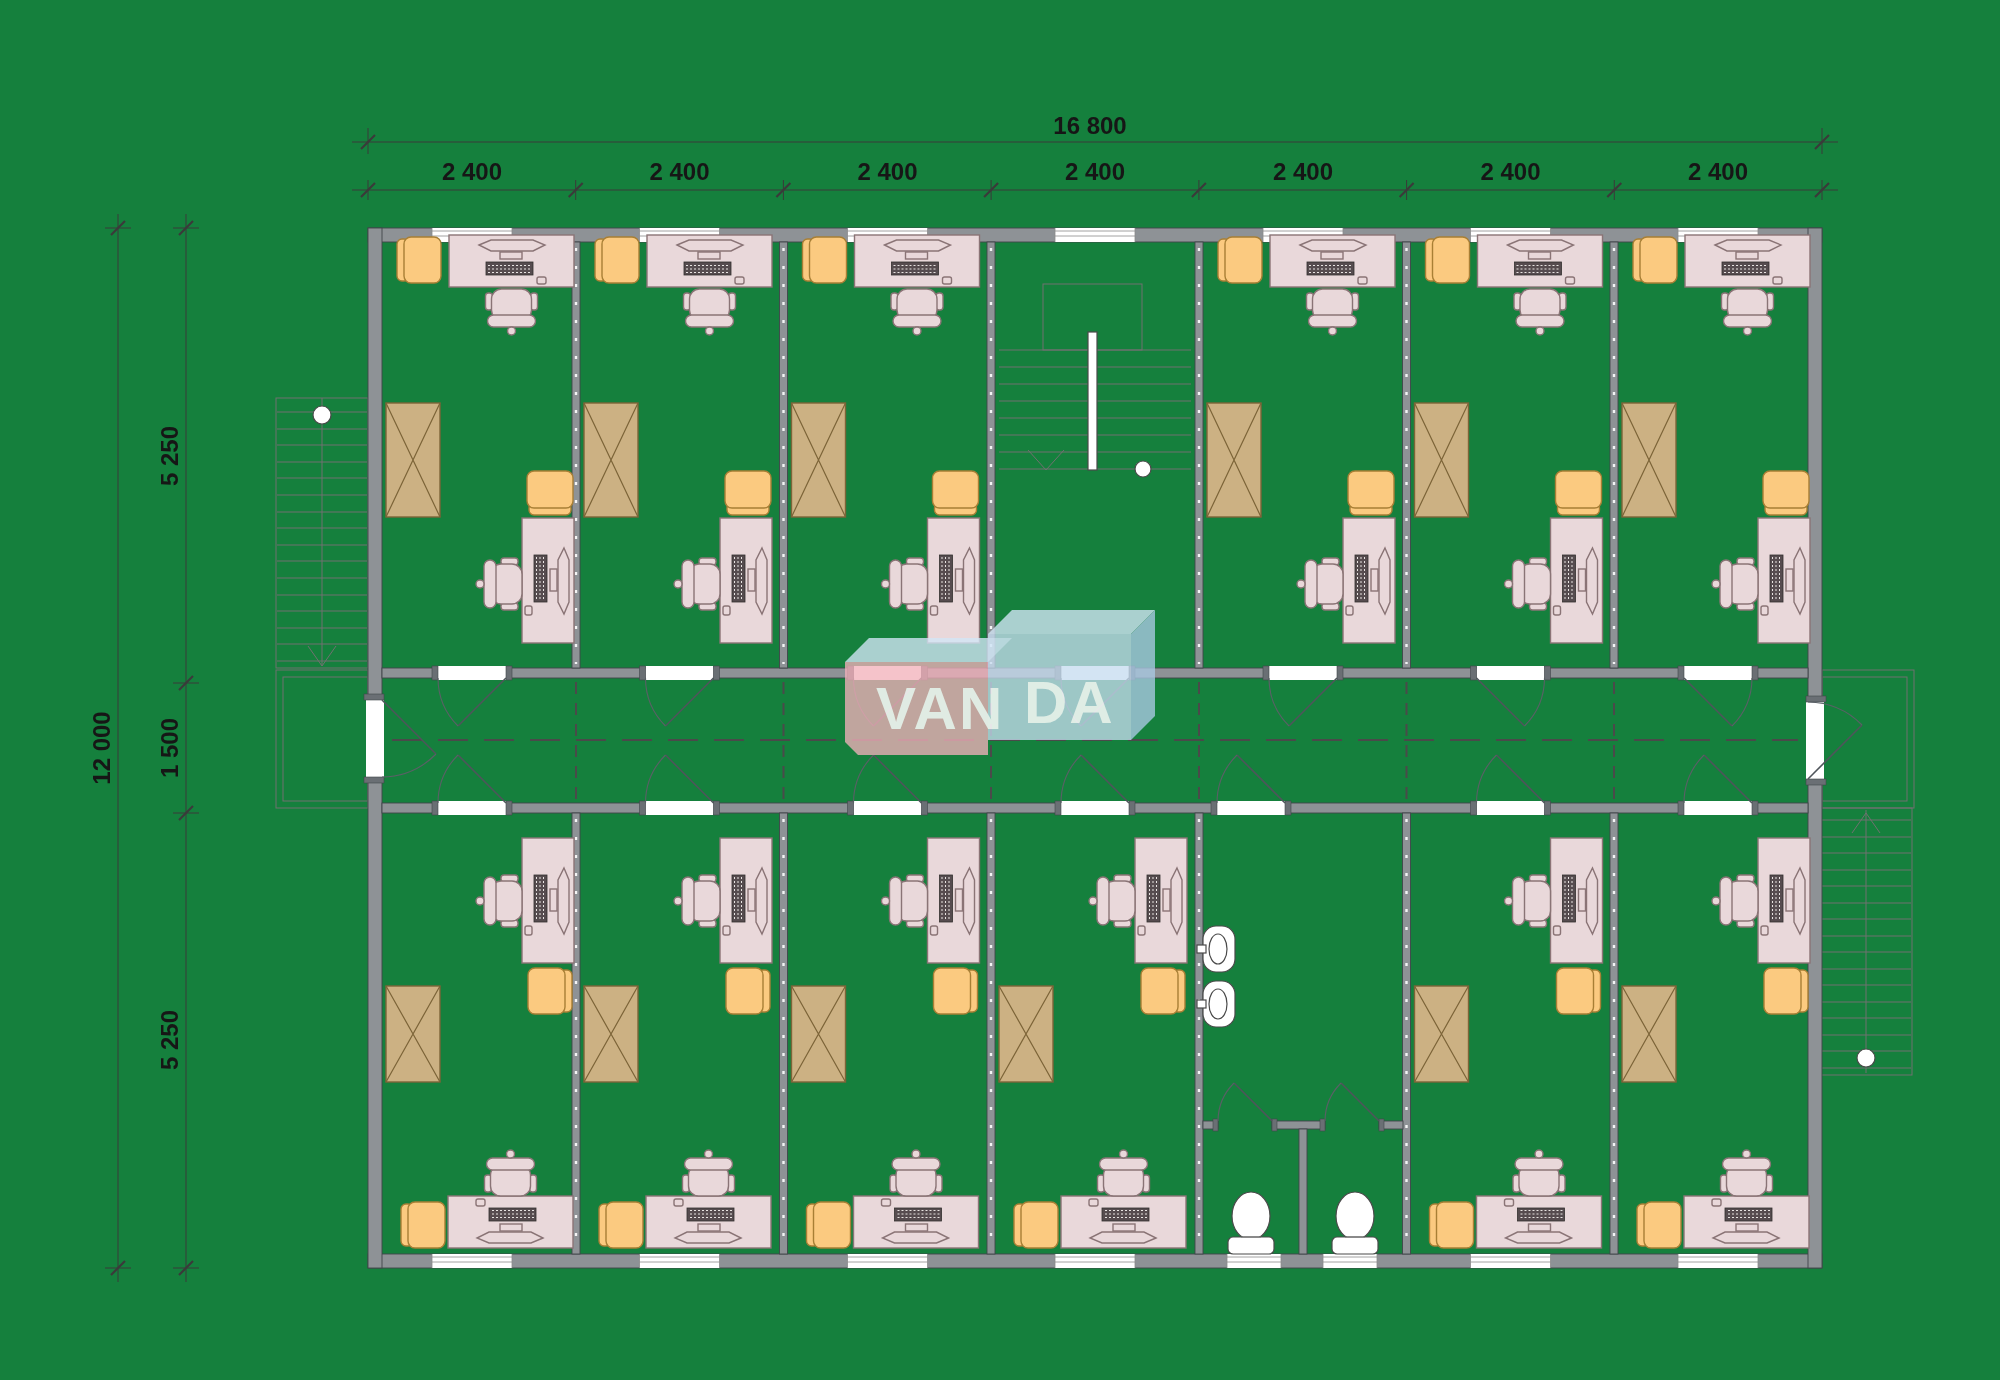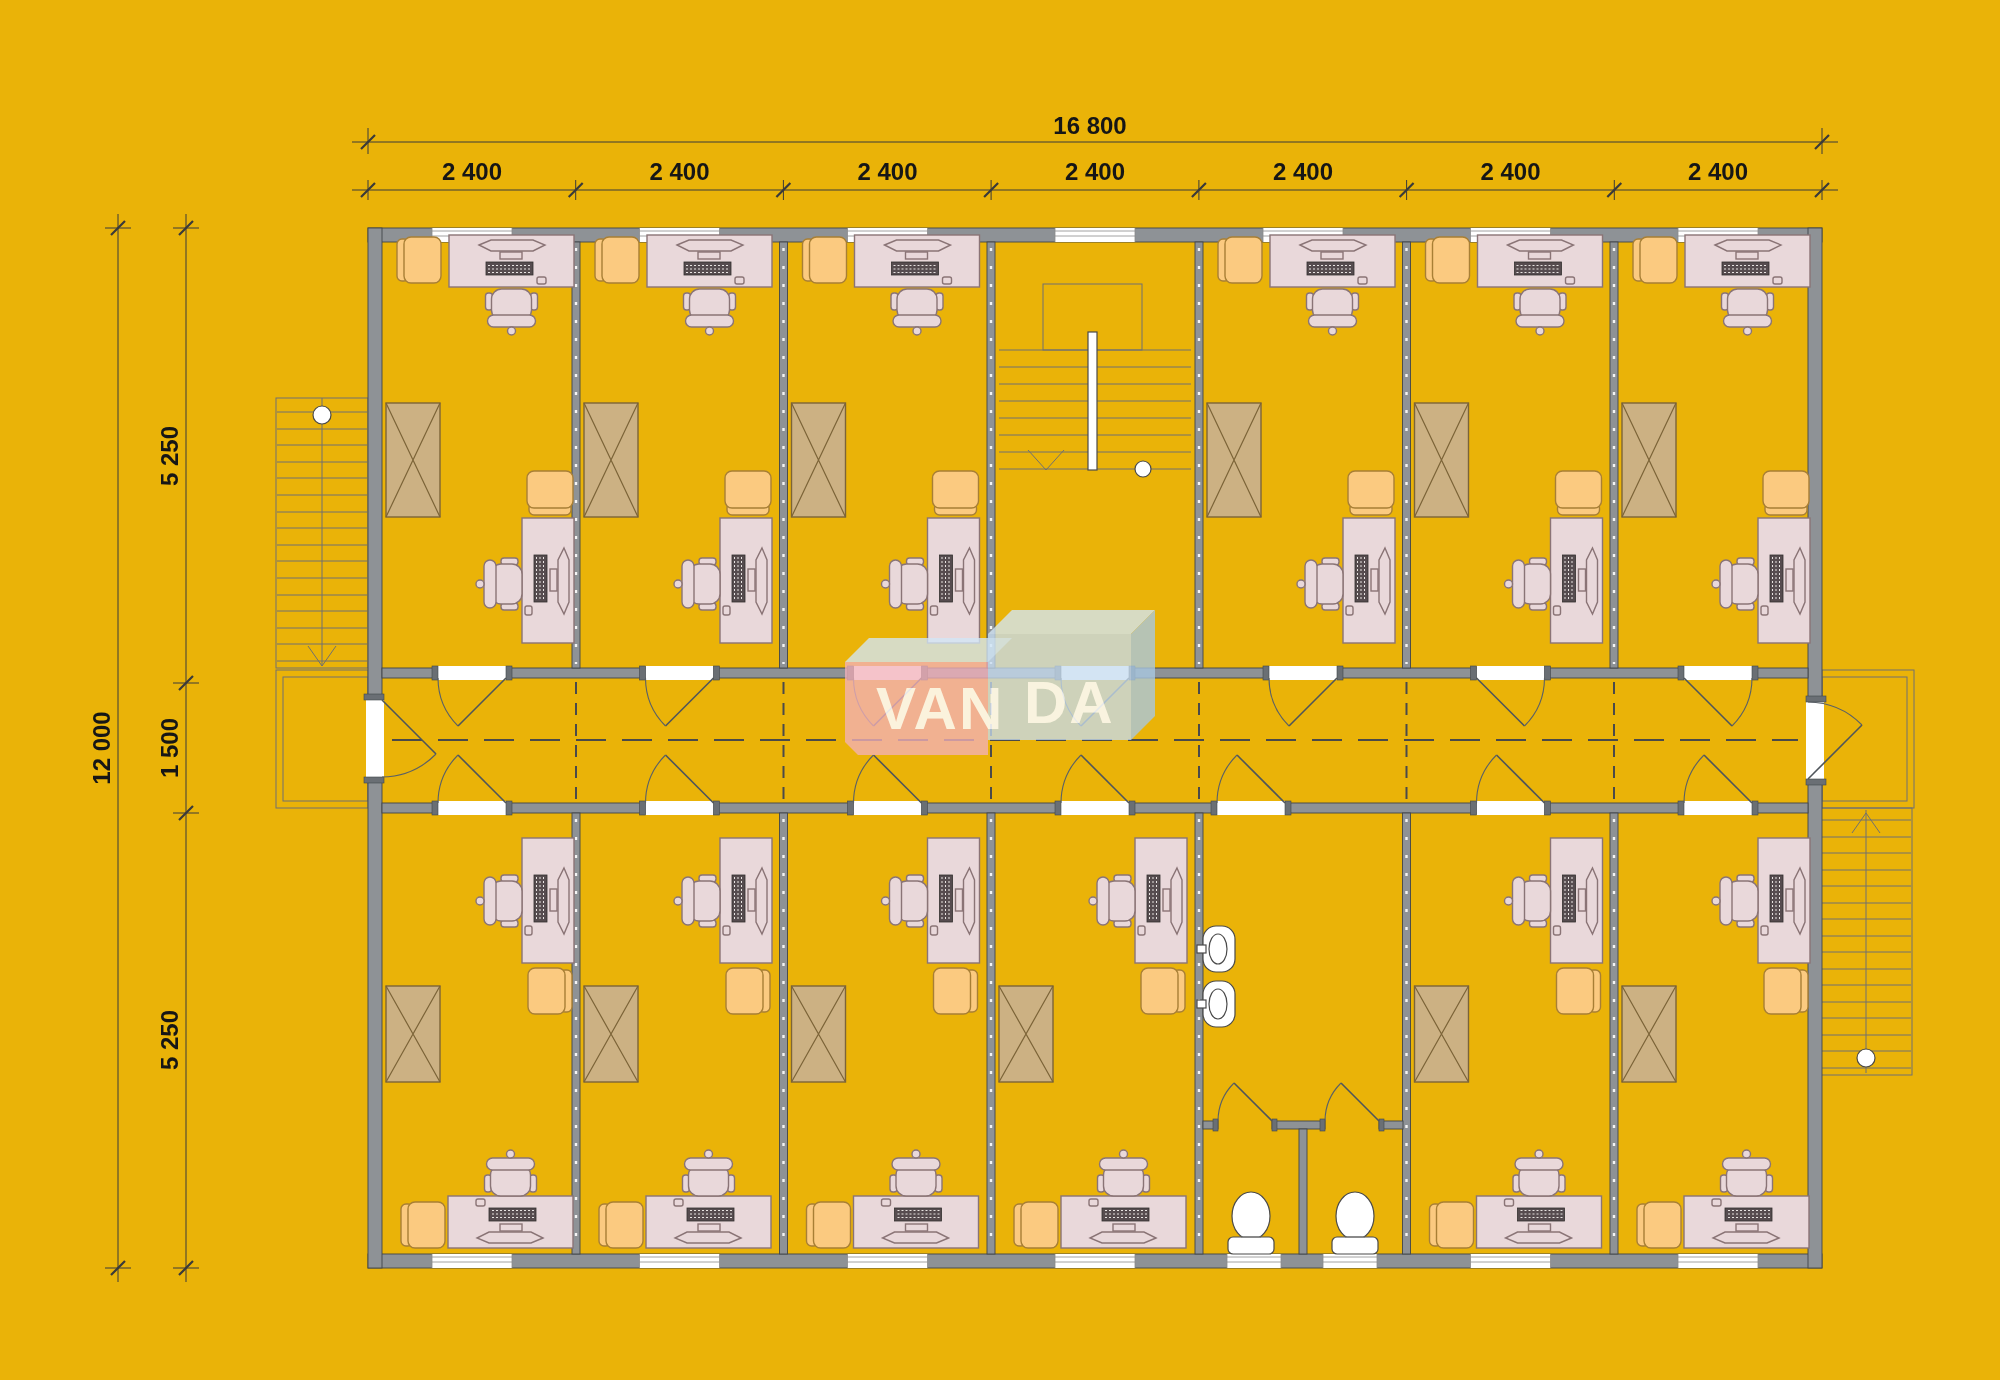--- a/index.html
+++ b/index.html
@@ -1,16 +1,16 @@
 <!DOCTYPE html>
 <html><head>
 <meta charset="utf-8">
 <style>
   html,body{margin:0;padding:0;background:#fff;}
-  .page{position:relative;width:2000px;height:1380px;background:#eab308;overflow:hidden;
+  .page{position:relative;width:2000px;height:1380px;background:#15803d;overflow:hidden;
         font-family:"Liberation Sans", sans-serif;}
   svg{display:block;}
   
   .wall   {fill:#8e9296;stroke:#41464b;stroke-width:0.9;}
   .post   {fill:#6a6f74;stroke:#41464b;stroke-width:0.6;}
   .opening{fill:#ffffff;stroke:none;}
   .wdash  {stroke:#ffffff;stroke-width:2.4;stroke-dasharray:3 15;fill:none;opacity:.9;}
   .thin   {stroke:#707070;stroke-width:1;fill:none;}
   .thin2  {stroke:#8a8a8a;stroke-width:0.8;fill:none;}
   .doorln {stroke:#4f555b;stroke-width:1.6;fill:none;}

